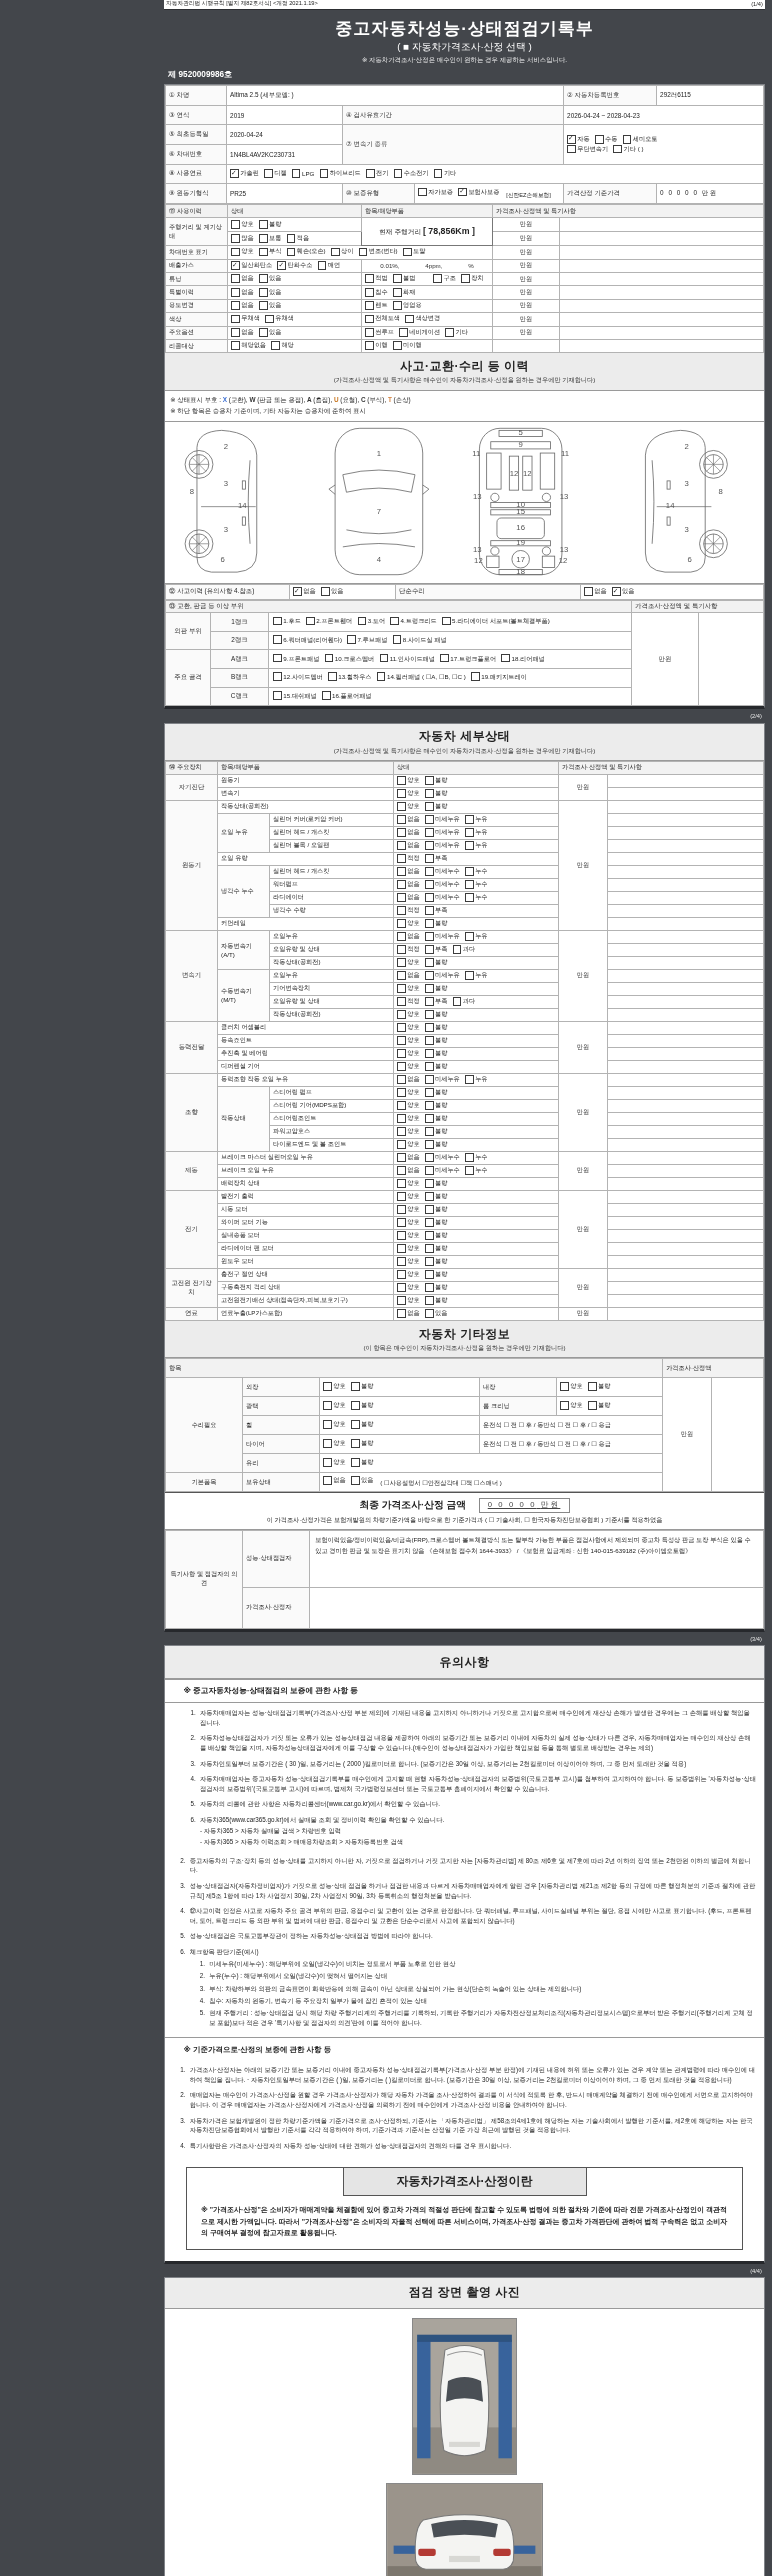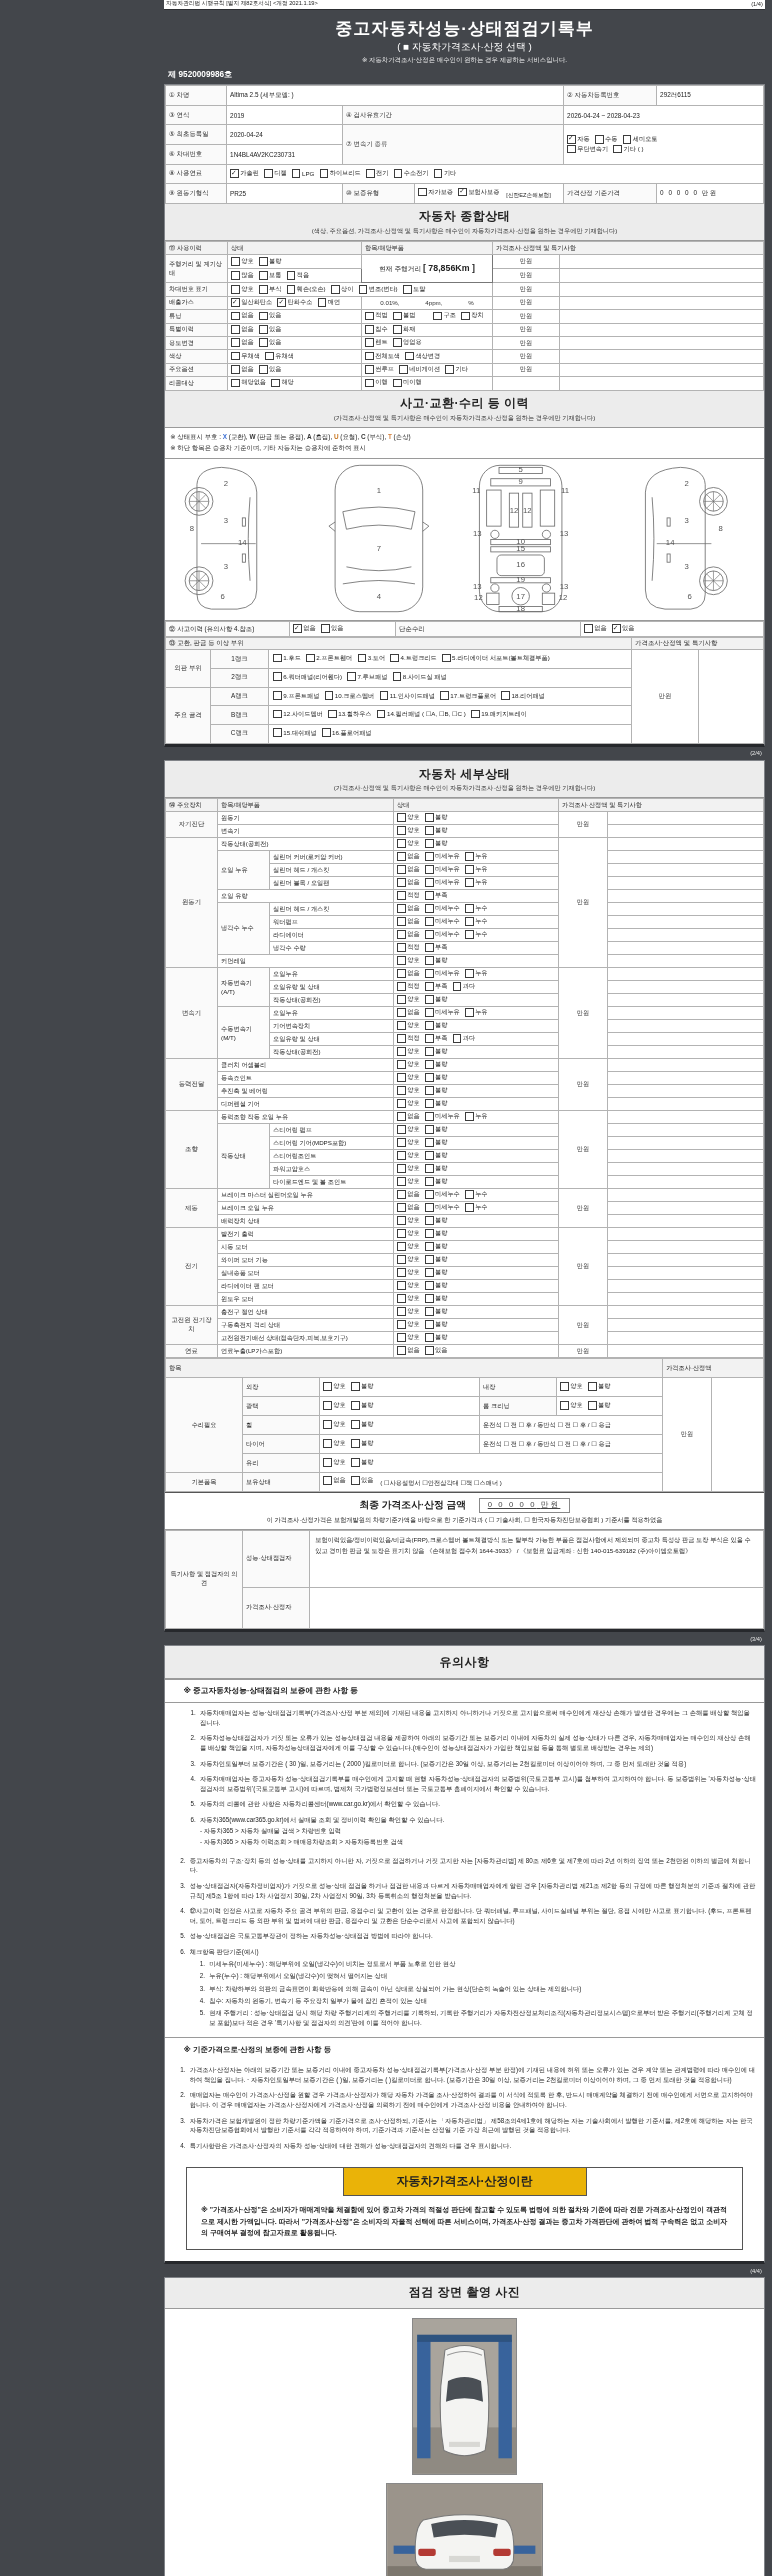--- a/index.html
+++ b/index.html
@@ -65,21 +65,21 @@
   .nsechead2{border-top:0.5px solid #9a9a9a;padding:7.2px 0 5.2px 18.5px;font-size:7.5px;font-weight:bold;}
   .nlist{padding:5.2px 7.2px 3.1px 7.2px;}
   .nitem{display:flex;margin-bottom:5.7px;font-size:6.3px;line-height:1.55;}
   .nitem .nn{flex:none;width:13.4px;text-align:right;margin-right:4.1px;}
   .nitem.ind .nn{margin-left:10.3px;}
   .nsub{margin-top:1.5px;}
   .nsubitem{display:flex;font-size:6.3px;line-height:1.55;margin:2.6px 0 0 4.1px;}
   .nsubitem .nn{flex:none;width:11.3px;text-align:right;margin-right:4.1px;}
   .nbox{border:0.8px solid #555;margin:7.2px 20.6px 11.3px 20.6px;padding:0 14.4px 9.3px 14.4px;}
   .nbox-title{border:0.8px solid #555;width:242px;margin:-0.5px auto 7.2px auto;text-align:center;
-    font-size:12px;font-weight:bold;padding:5.2px 0;background:#eab308;}
+    font-size:12px;font-weight:bold;padding:5.2px 0;background:#e5e5e5;}
   .nbox-text{font-size:7px;line-height:1.7;font-weight:bold;color:#222;}
   
   .photos{display:flex;flex-direction:column;align-items:center;gap:8.2px;padding:9.3px 0 11.3px 0;}
   .photo{border:0.5px solid #888;background:#aca69e;}
   svg text{font-family:"Liberation Sans","DejaVu Sans",sans-serif;}
 </style>
 </head>
 <body>
 
 <div class="stage">
@@ -190,24 +190,20 @@
           <span style="font-size:5.7px">[신한EZ손해보험]</span>
         </td>
         <td class="lb">가격산정 기준가격</td>
         <td style="letter-spacing:1.5px;">
           <span>0 0 0 0 0</span> <span>만원</span>
         </td>
       </tr>
     </tbody>
         </table>
 
-    <div class="sechead">
-      <div class="st">자동차 종합상태</div>
-      <div class="ss">(색상, 주요옵션, 가격조사·산정액 및 특기사항은 매수인이 자동차가격조사·산정을 원하는 경우에만 기재합니다)</div>
-    </div>
 
     <table class="ctab">
       <colgroup>
             <col style="width:62px">
             <col style="width:134px">
             <col style="width:131px">
             <col style="width:67px">
             <col>
           </colgroup>
       <tbody>
@@ -1198,20 +1194,24 @@
                 </span><span class="opt">
                   <span class="cb"></span>
                   <span>있음</span>
                 </span></td>
               <td class="price" rowspan="1">만원</td>
               <td class="remark"></td>
             </tr>
           </tbody>
     </table>
 
+    <div class="sechead">
+      <div class="st">자동차 기타정보</div>
+      <div class="ss">(이 항목은 매수인이 자동차가격조사·산정을 원하는 경우에만 기재합니다)</div>
+    </div>
 
     <table class="otab">
       <colgroup>
             <col style="width:77px">
             <col style="width:77px">
             <col style="width:160px">
             <col style="width:77px">
             <col style="width:106px">
             <col style="width:49px">
             <col>

